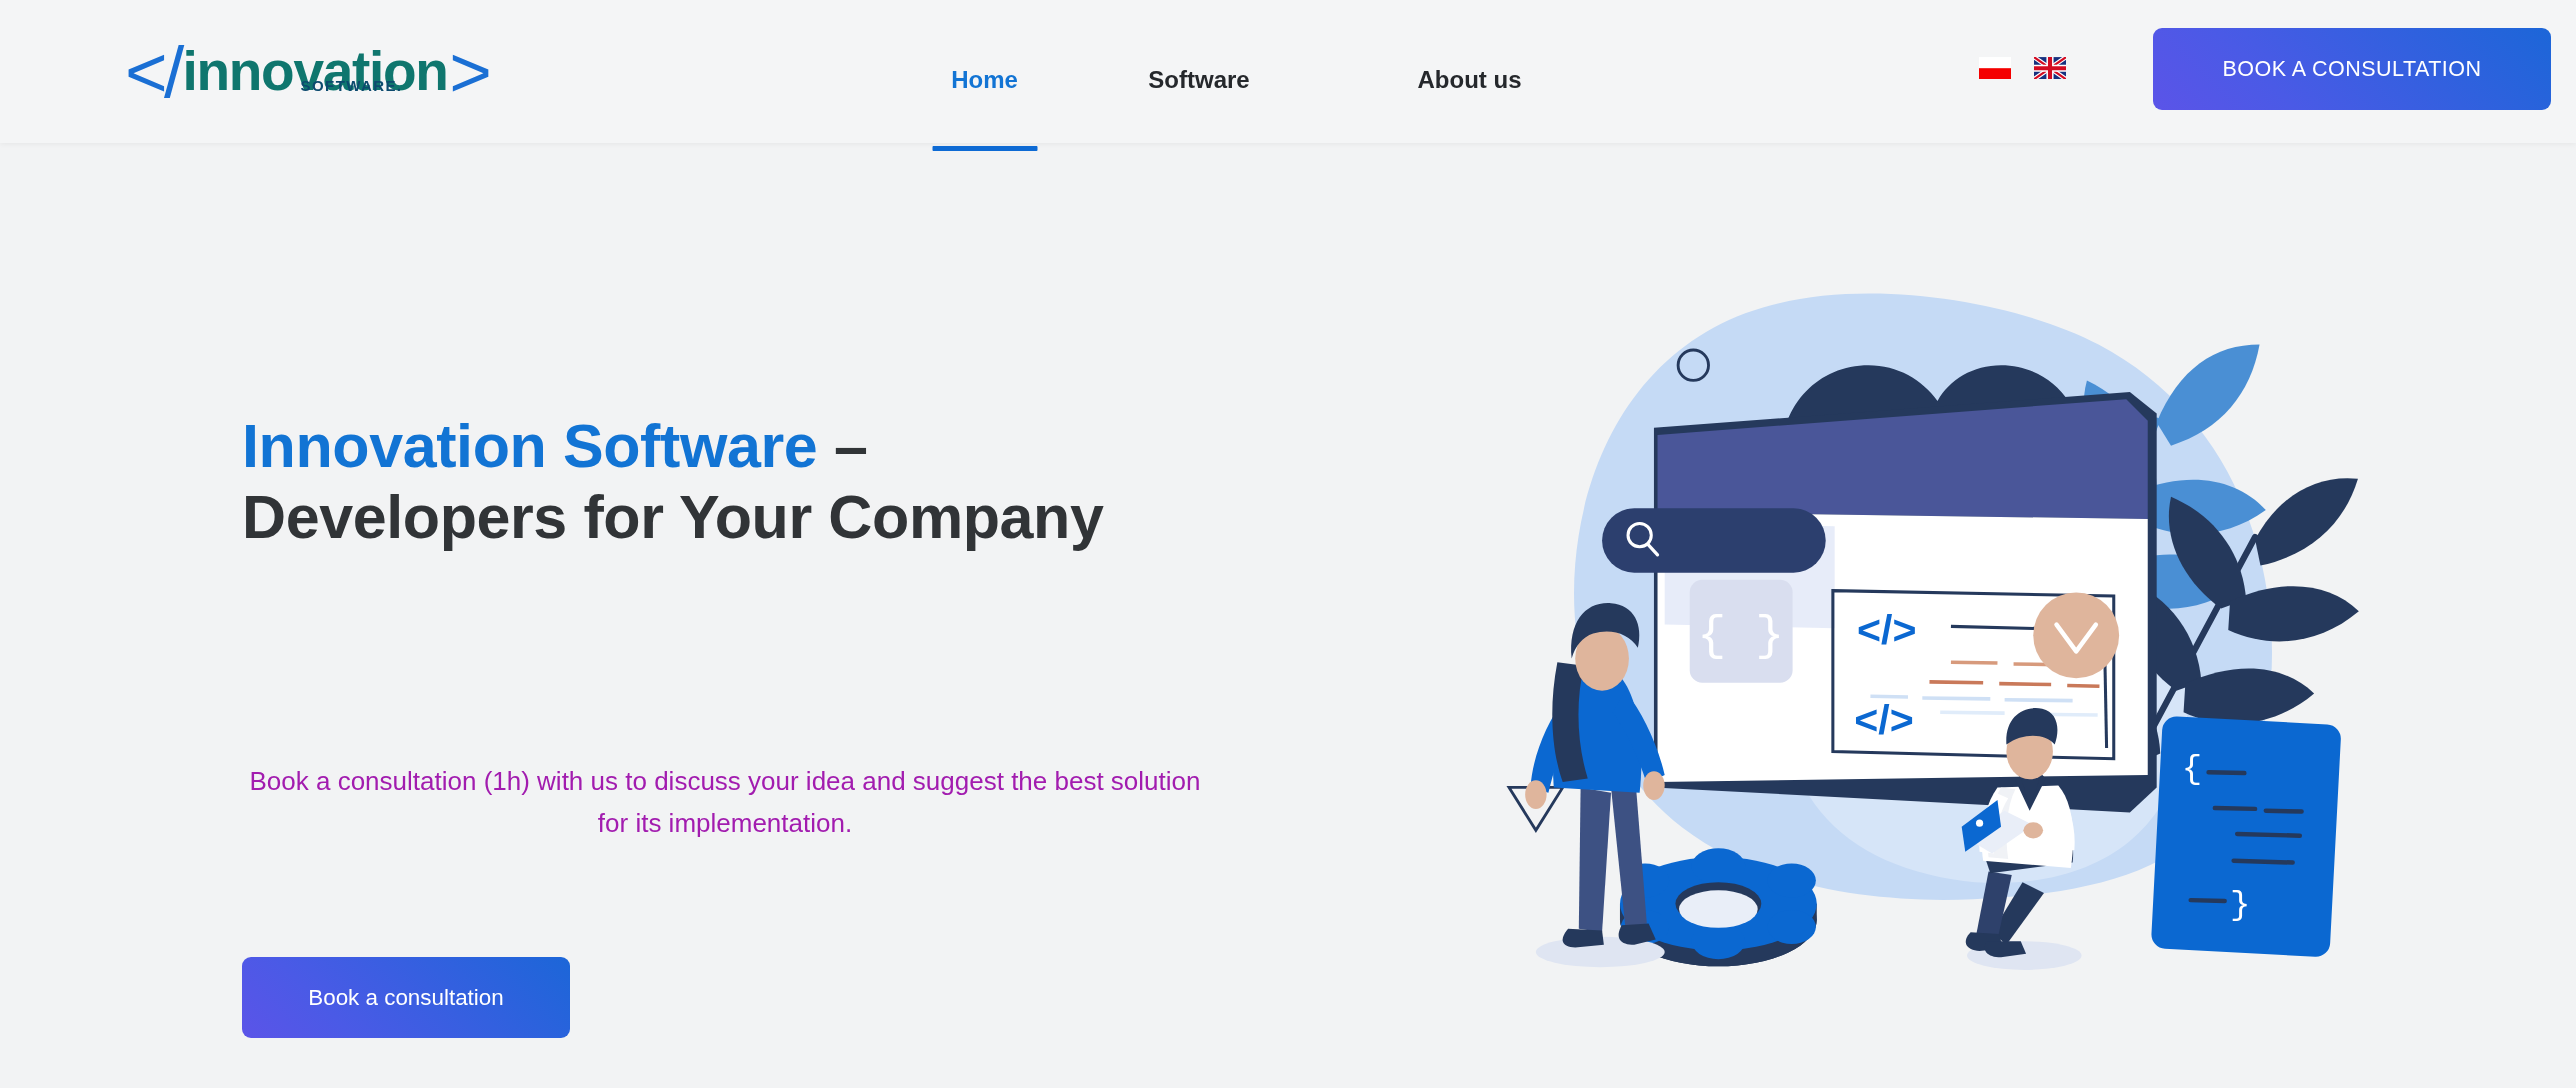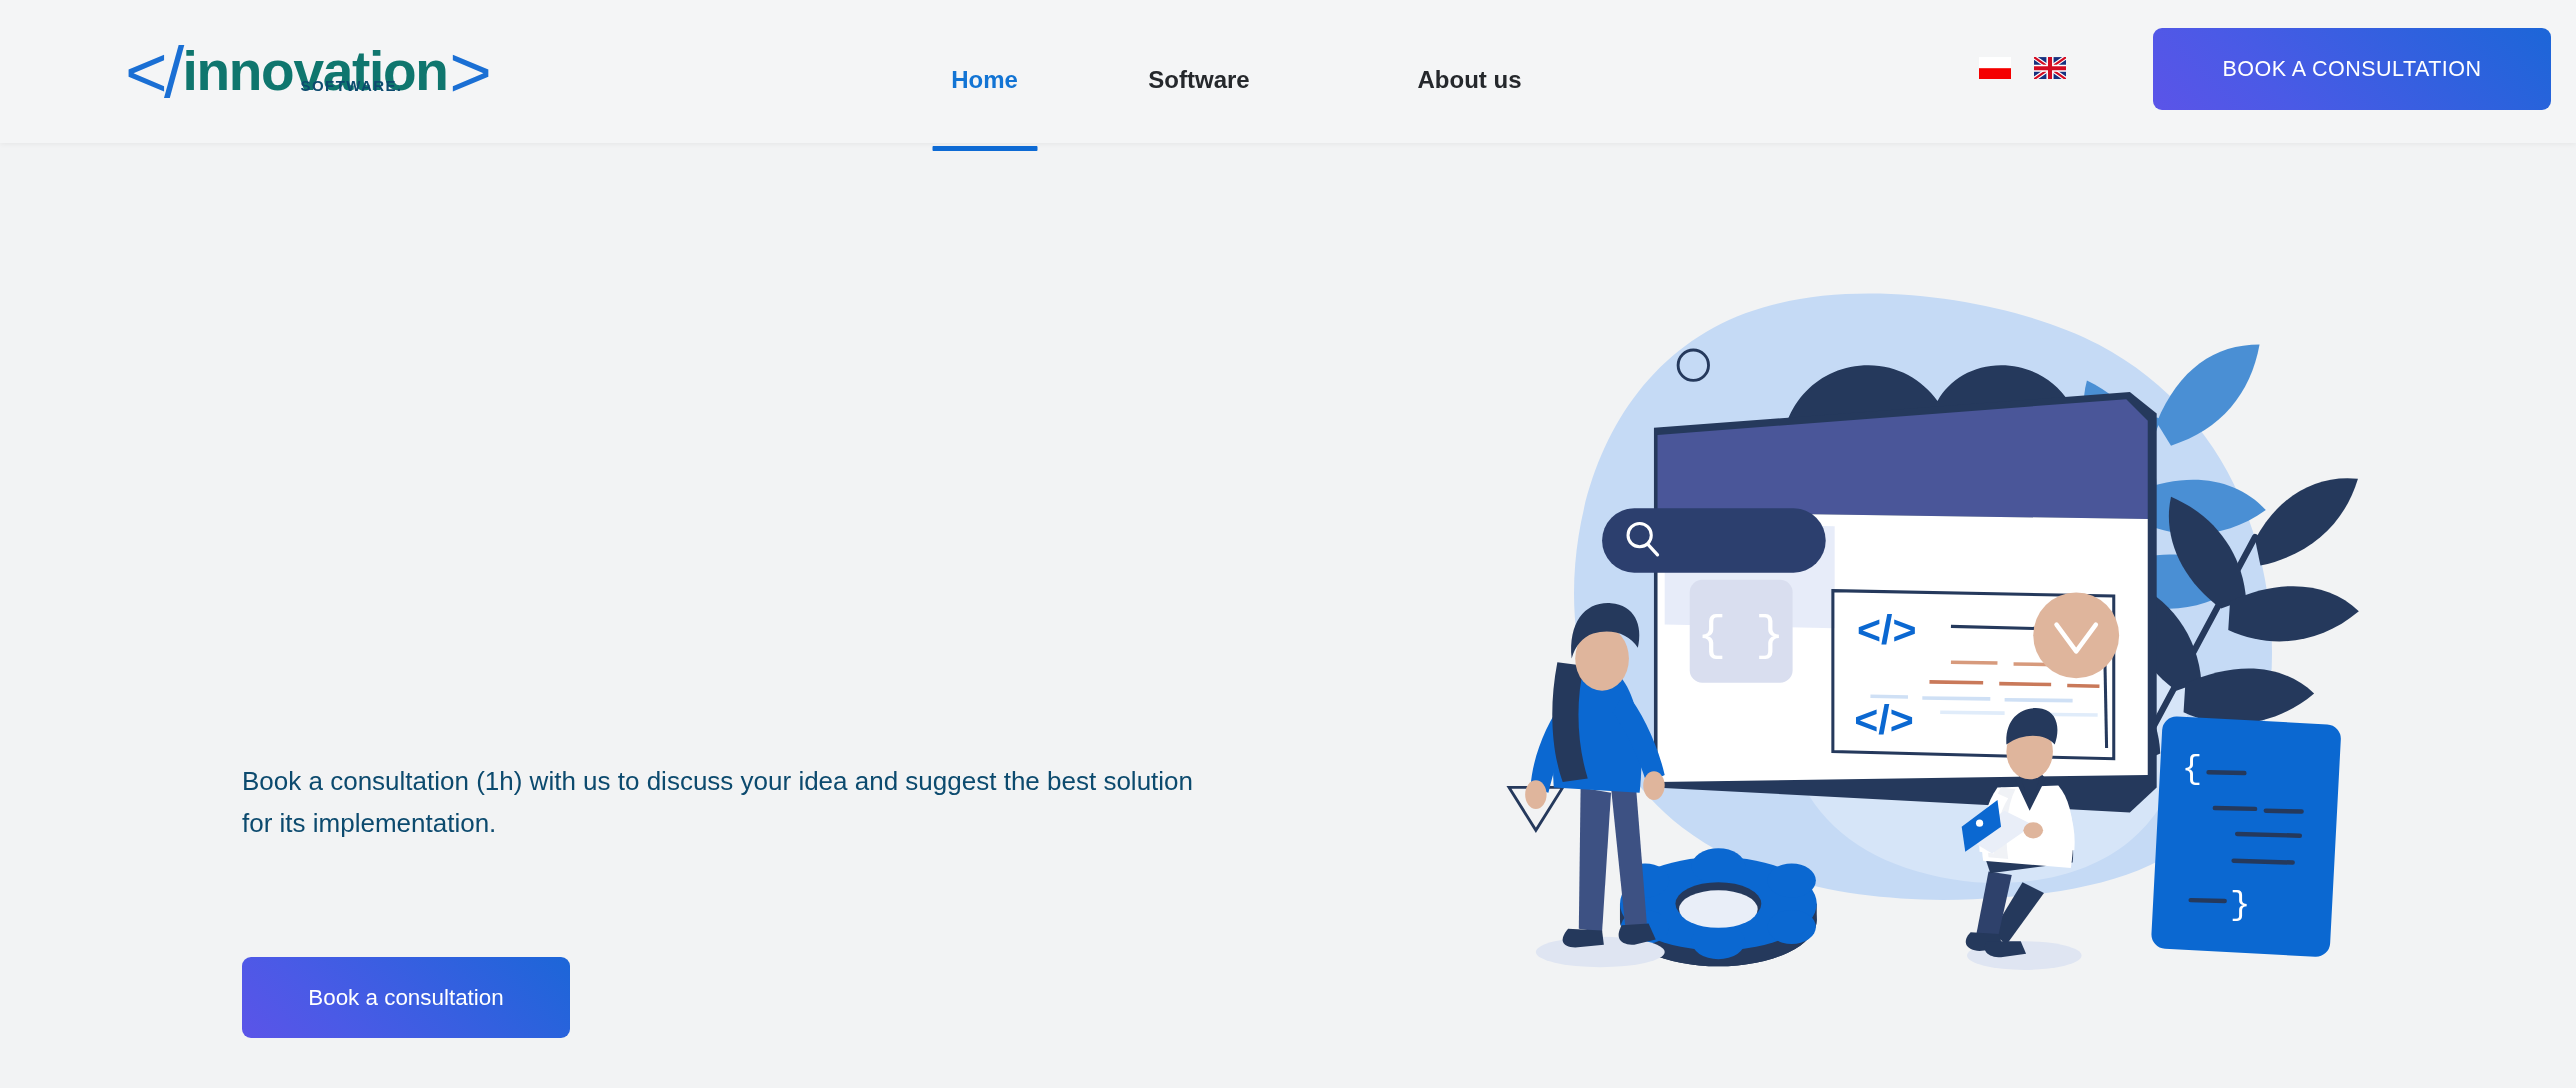--- a/index.html
+++ b/index.html
@@ -90,21 +90,21 @@
     width: 895px;
     font-size: 61px; font-weight: 700;
     line-height: 1.17; color: #313437;
     letter-spacing: -0.4px;
   }
   .hero-title .accent { color: #1274d4; }
 
   .hero-sub {
     position: absolute; left: 242px; top: 617px;
     width: 966px;
-    font-size: 26px; line-height: 1.62; color: #0c4a6e;
+    font-size: 26px; line-height: 1.62; color: #a21caf; text-align: center;
   }
 
   .cta-hero {
     position: absolute; left: 242px; top: 814px;
     width: 328px; height: 81px; border: none;
     border-radius: 9px;
     background: linear-gradient(45deg, #5b54e8 0%, #4a5ae6 28%, #1c66d8 100%);
     color: #ffffff; font-size: 22.4px;
     font-family: "Liberation Sans", sans-serif;
     cursor: pointer;
@@ -158,20 +158,23 @@
     </svg>
   </div>
 
   <button class="cta-top">
     <span>BOOK A CONSULTATION</span>
   </button>
 </div>
 
 <div class="hero">
 
+  <h1 class="hero-title">
+    <span class="accent">Innovation Software</span><span> – Developers for Your Company</span>
+  </h1>
 
   <p class="hero-sub">Book a consultation (1h) with us to discuss your idea and suggest the best solution for its implementation.</p>
 
   <button class="cta-hero">
     <span>Book a consultation</span>
   </button>
 
   <div class="hero-art">
     <svg viewBox="0 0 1100 1000" xmlns="http://www.w3.org/2000/svg">
 

